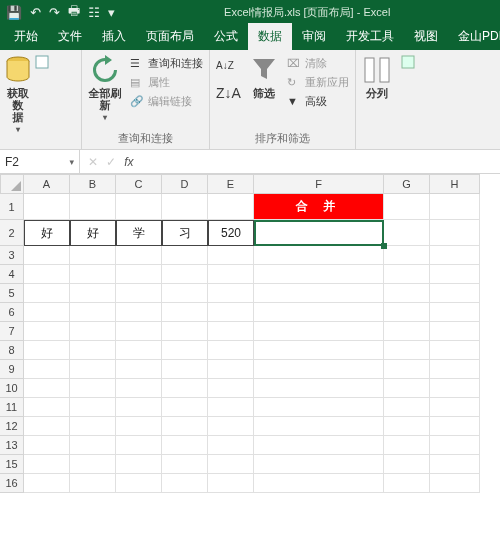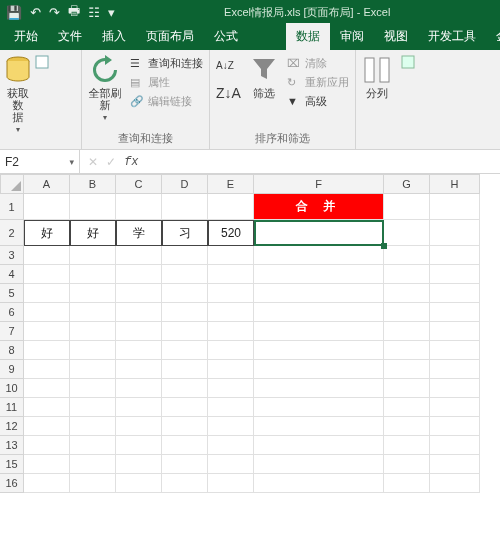--- a/index.html
+++ b/index.html
@@ -5,43 +5,43 @@
 * { box-sizing: border-box; margin: 0; padding: 0; font-family: "Microsoft YaHei", "Segoe UI", sans-serif; }
 body { width: 500px; height: 552px; background: #fff; overflow: hidden; font-size: 12px; }
 
 .titlebar { background: #0c6332; height: 24px; display: flex; align-items: center; color: #fff; padding: 0 6px; gap: 6px; }
 .titlebar .qat { display: flex; gap: 8px; align-items: center; }
 .titlebar .qat span { font-size: 13px; opacity: .9; }
 .titlebar .title { flex: 1; text-align: center; font-size: 11px; color: #d6e8da; white-space: nowrap; overflow: hidden; }
 
 .tabs { background: #0c6332; height: 26px; display: flex; align-items: flex-end; color: #fff; font-size: 12px; padding-left: 4px; }
 .tabs .tab { padding: 5px 10px 5px; cursor: pointer; white-space: nowrap; }
-.tabs .tab.active { background: #f1f1f1; color: #0c6332; margin-left: 38px; }
+.tabs .tab.active { background: #f1f1f1; color: #0c6332; }
 
 .ribbon { background: #f1f1f1; border-bottom: 1px solid #d4d4d4; height: 100px; display: flex; }
 .group { border-right: 1px solid #d4d4d4; display: flex; flex-direction: column; padding: 3px 3px 0 3px; }
 .group-body { flex: 1; display: flex; align-items: flex-start; gap: 2px; }
 .group-label { text-align: center; color: #6a6a6a; font-size: 11px; padding: 2px 0 3px; white-space: nowrap; }
 
-.big-btn { width: 44px; display: flex; flex-direction: column; align-items: center; justify-content: flex-start; gap: 2px; padding: 2px 0; cursor: pointer; }
+.big-btn { width: 44px; display: flex; flex-direction: column; align-items: center; justify-content: flex-start; gap: 2px; padding: 2px 0; cursor: pointer; font-weight: bold; }
 .big-btn .icon { width: 30px; height: 30px; }
 .big-btn .label { font-size: 11px; color: #3b3b3b; text-align: center; line-height: 1.1; }
 .big-btn .caret { font-size: 8px; color: #5a5a5a; }
 
 .sub-col { display: flex; flex-direction: column; gap: 2px; padding-top: 2px; }
 .sub-btn { display: flex; align-items: center; gap: 4px; font-size: 11px; color: #3b3b3b; padding: 1px 3px; white-space: nowrap; cursor: pointer; }
 .sub-btn.dim { color: #9a9a9a; }
 .sub-btn .mini-ic { width: 14px; height: 14px; display: inline-block; }
 
 .namebox-row { height: 24px; border-bottom: 1px solid #d4d4d4; display: flex; align-items: stretch; background: #fff; }
 .namebox { width: 80px; border-right: 1px solid #d4d4d4; display: flex; align-items: center; padding: 0 5px; font-size: 12px; color: #333; justify-content: space-between; }
 .namebox .dd { font-size: 9px; color: #666; }
 .fx-area { flex: 1; display: flex; align-items: center; }
 .fx-area .btns { display: flex; gap: 8px; padding: 0 8px; color: #888; }
-.fx-area .fx { font-style: italic; font-size: 12px; color: #555; font-family: Liberation Mono, monospace; }
+.fx-area .fx { font-style: italic; font-size: 12px; color: #555; }
 
 .sheet { position: relative; }
 .colhdr-row { display: flex; height: 20px; }
 .selall { width: 24px; border: 1px solid #d4d4d4; background: #f3f3f3; position: relative; }
 .selall::after { content: ""; position: absolute; right: 2px; bottom: 2px; border: 5px solid transparent; border-right-color: #b0b0b0; border-bottom-color: #b0b0b0; }
 .colhdr { border-right: 1px solid #d4d4d4; border-top: 1px solid #d4d4d4; border-bottom: 1px solid #d4d4d4; background: #f3f3f3; text-align: center; font-size: 11px; color: #444; display: flex; align-items: center; justify-content: center; }
 
 .row { display: flex; }
 .rowhdr { width: 24px; border-right: 1px solid #d4d4d4; border-bottom: 1px solid #d4d4d4; background: #f3f3f3; text-align: center; font-size: 11px; color: #444; display: flex; align-items: center; justify-content: center; }
 .cell { border-right: 1px solid #e0e0e0; border-bottom: 1px solid #e0e0e0; display: flex; align-items: center; justify-content: center; font-size: 12px; color: #222; position: relative; background: #fff; }
@@ -71,22 +71,22 @@
 </div>
 
 <div class="tabs">
   <div class="tab">开始</div>
   <div class="tab">文件</div>
   <div class="tab">插入</div>
   <div class="tab">页面布局</div>
   <div class="tab">公式</div>
   <div class="tab active">数据</div>
   <div class="tab">审阅</div>
+  <div class="tab">开发工具</div>
   <div class="tab">视图</div>
-  <div class="tab">开发工具</div>
   <div class="tab">金山PDF</div>
 
 </div>
 
 <div class="ribbon">
 
   <div class="group" style="width:82px">
     <div class="group-body">
       <div class="big-btn">
         <svg class="icon">

